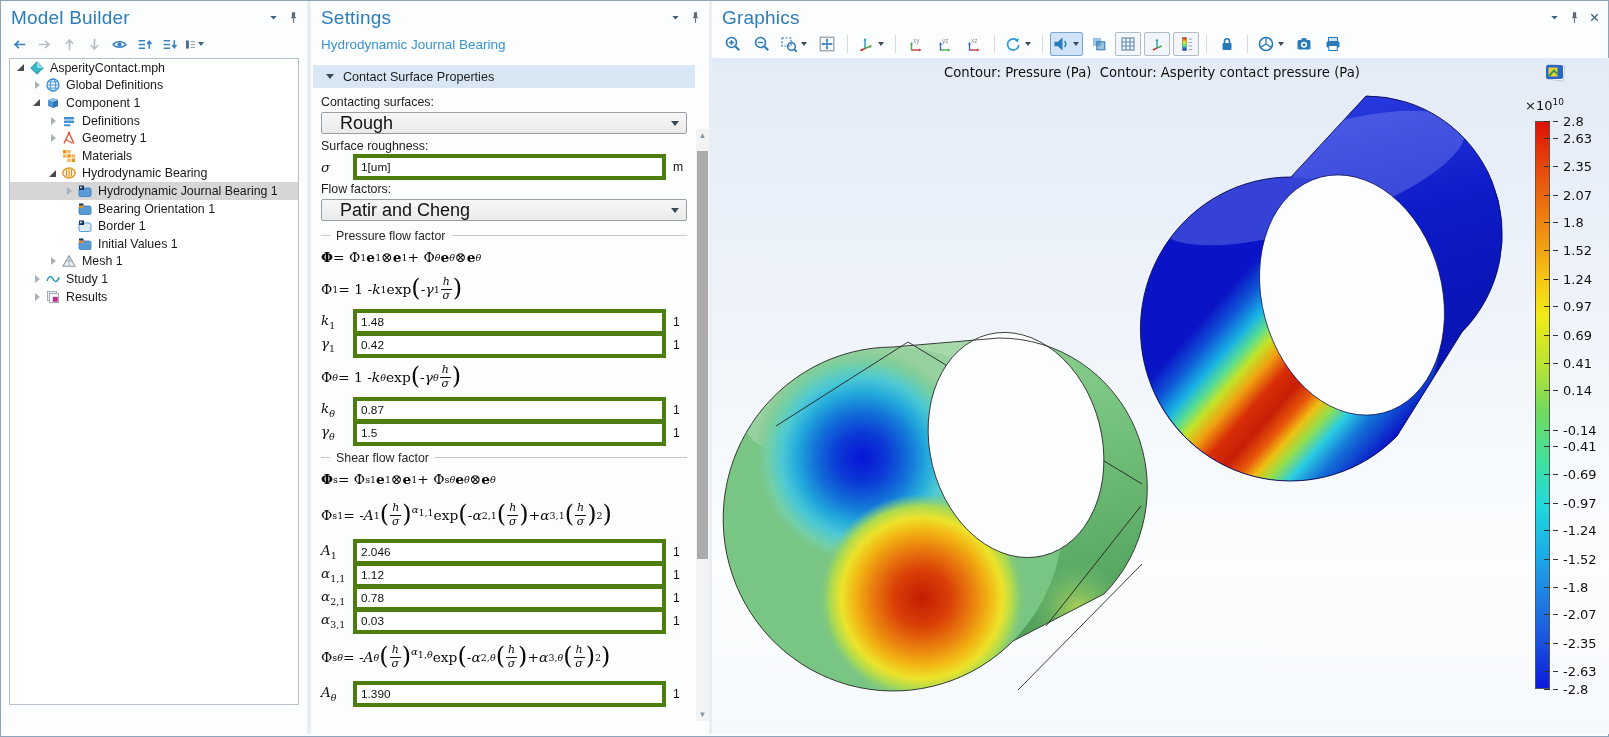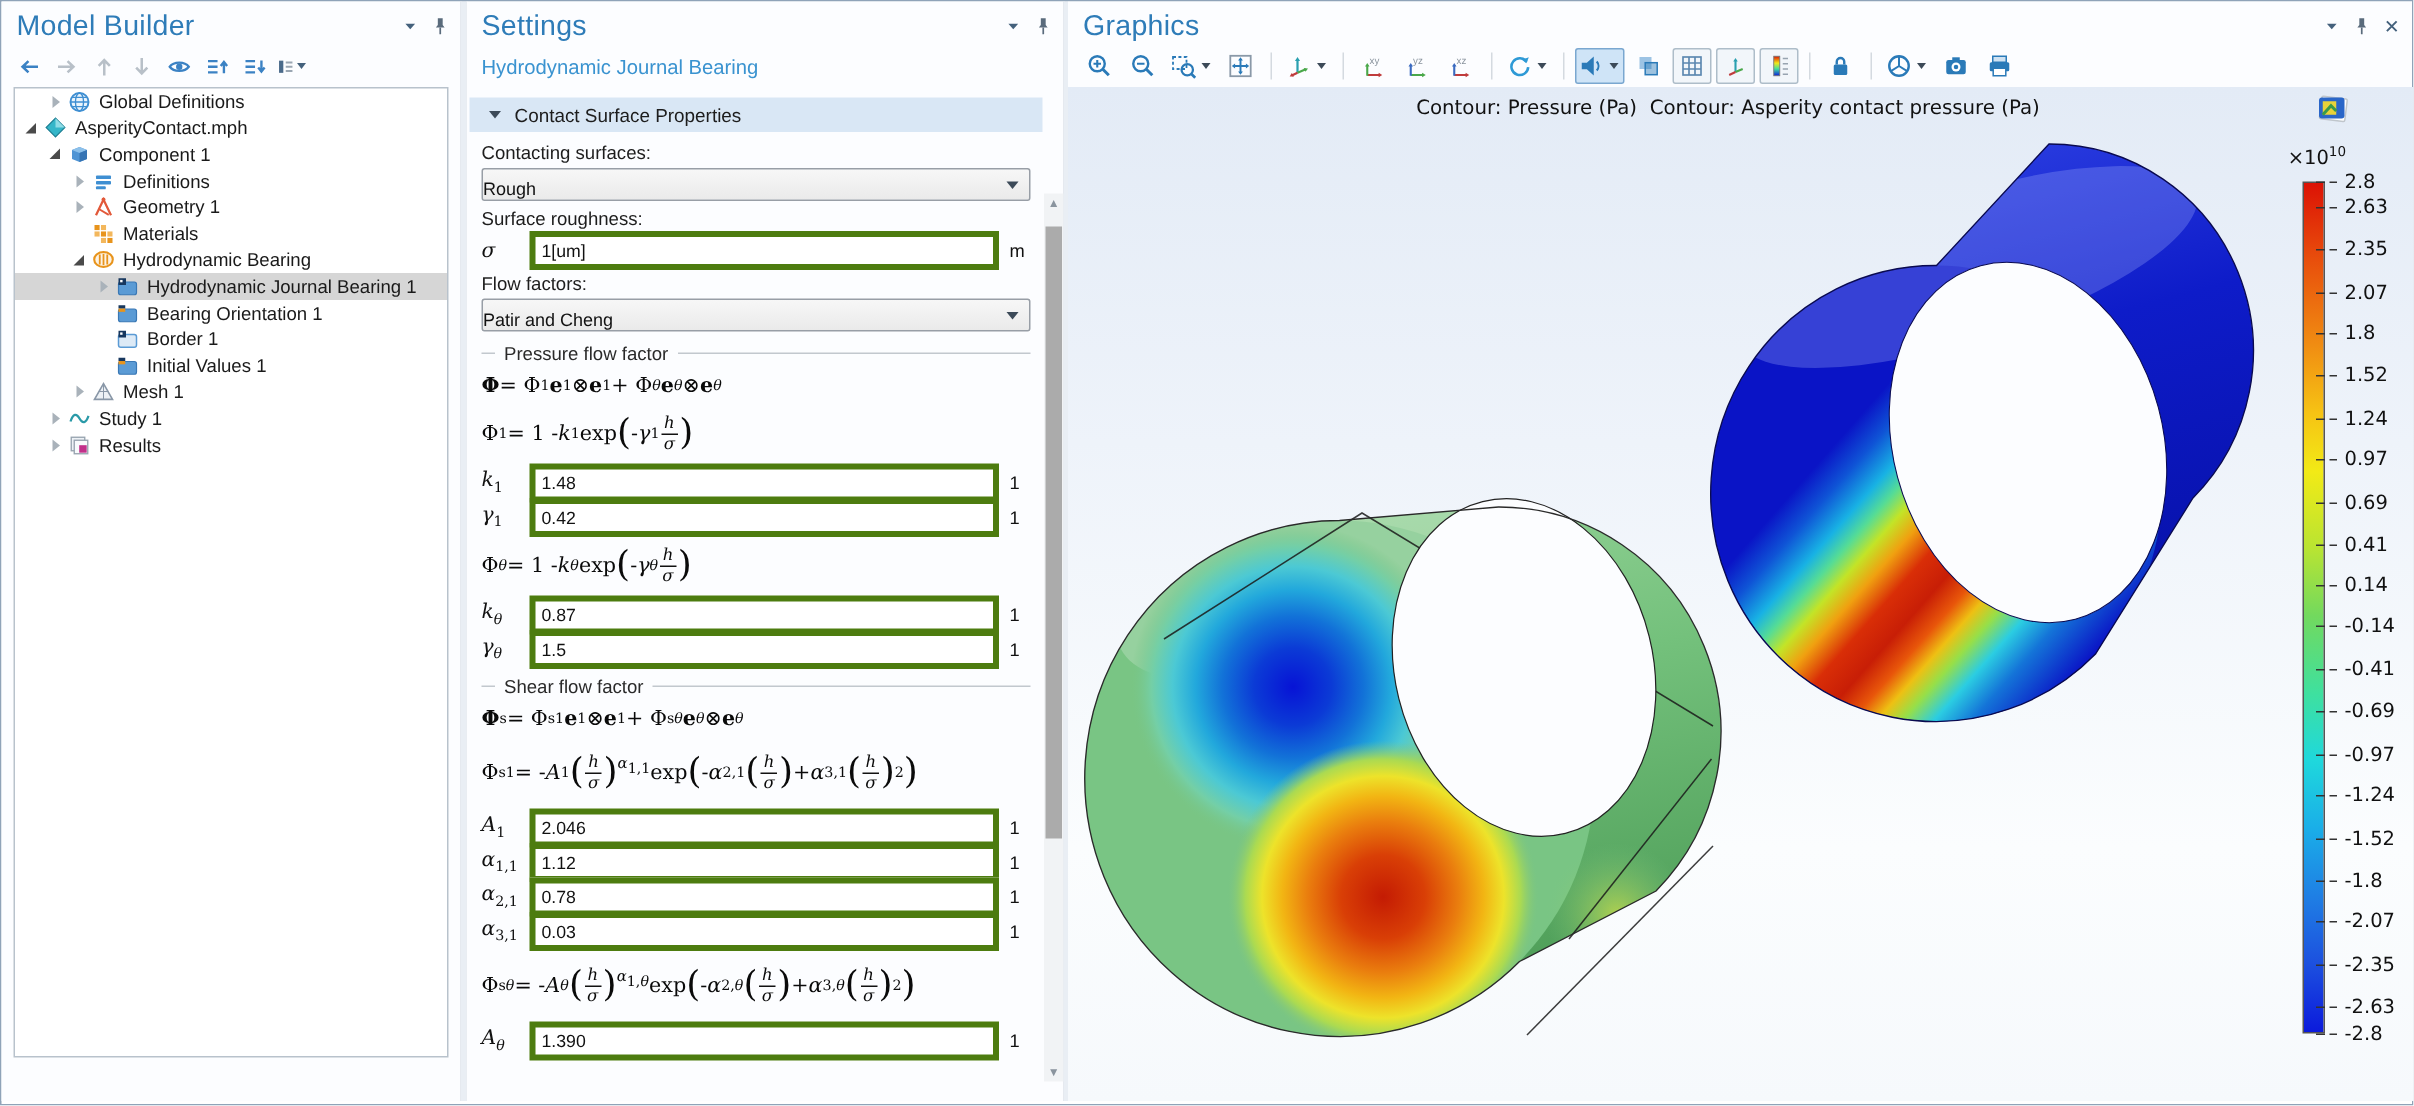--- a/index.html
+++ b/index.html
@@ -28,21 +28,21 @@
   .twisty.exp::before{content:"";position:absolute;left:1px;top:2px;border-bottom:7px solid #4a4a4a;border-left:7px solid transparent;}
   .ticon{width:16px;height:16px;flex:0 0 16px;margin-right:5px;}
   .ticon svg{width:16px;height:16px;display:block;}
   
   #st-subtitle{position:absolute;left:10px;top:36px;font-size:13.5px;color:#3a93d0;}
   #st-section{position:absolute;left:2px;top:64px;width:382px;height:23px;background:#d9e7f5;display:flex;align-items:center;font-size:12.6px;color:#1d1d1d;}
   #st-section .sarrow{width:0;height:0;border-top:5px solid #3c4a58;border-left:4px solid transparent;border-right:4px solid transparent;margin:0 9px 0 13px;}
   #st-form{position:absolute;left:0;top:89px;width:386px;height:633px;overflow:hidden;}
   .f-label{margin:5px 10px 1px;font-size:12.4px;color:#1d1d1d;height:15px;}
   .f-select{position:relative;height:20px;margin:2px 10px 3px;border:1px solid #989ea6;border-radius:2px;
-     background:linear-gradient(#f7f7f7,#eaeaea);display:flex;align-items:flex-end;padding-left:0;font-size:12px;color:#111;}
+     background:linear-gradient(#f7f7f7,#eaeaea);display:flex;align-items:flex-start;padding-left:18px;font-size:18px;color:#111;}
   .f-select .caret{position:absolute;right:7px;top:8px;border-top:5px solid #3c4a58;border-left:4px solid transparent;border-right:4px solid transparent;}
   .f-row{display:flex;align-items:center;height:21px;margin:2px 10px 2px;}
   .f-sym{width:32px;flex:0 0 32px;font-family:"DejaVu Serif",serif;font-size:13.5px;color:#111;}
   .f-sym sub{font-size:9.5px;}
   .f-input{flex:1;height:18px;border:4px solid #4d7c0f;background:#fff;display:flex;align-items:center;padding-left:4px;font-size:11.8px;color:#111;}
   .f-unit{width:14px;flex:0 0 14px;margin-left:7px;font-size:12.2px;color:#111;}
   .f-div{display:flex;align-items:center;margin:7px 10px 4px;font-size:12.4px;color:#2a2a2a;height:15px;}
   .f-div::before{content:"";width:9px;border-top:1px solid #c2c8ce;margin-right:6px;}
   .f-div::after{content:"";flex:1;border-top:1px solid #c2c8ce;margin-left:6px;}
   .eq{font-family:"DejaVu Serif",serif;font-size:13.8px;color:#0a0a0a;margin:4px 0 4px 10px;display:flex;align-items:center;white-space:nowrap;}
@@ -139,40 +139,40 @@
         </div>
         <div class="tbtn">
           <svg viewBox="0 0 16 16">
             <rect x="2.5" y="3" width="3.5" height="10" fill="#4a6a8a"></rect>
             <path d="M8 4.5 h5.5 M8 8 h5.5 M8 11.5 h5.5" stroke="#9aa6b2" stroke-width="1.5"></path>
           </svg>
           <span class="dd" style="border-top:4px solid #44617c;border-left:3.5px solid transparent;border-right:3.5px solid transparent;width:0;height:0;display:inline-block"></span>
         </div>
       </div>
     <div id="mb-treebox">
+        <div class="trow" style="padding-left: 6px;">
+          <span class="twisty exp"></span>
+          <span class="ticon">
+            <svg viewBox="0 0 16 16">
+              <rect x="3.6" y="3.6" width="8.8" height="8.8" transform="rotate(45 8 8)" fill="#35b6c9" stroke="#1d7f93" stroke-width="0.8"></rect>
+              <path d="M8 1.8 L14.2 8 L8 8 Z" fill="#8fdce6"></path>
+            </svg>
+          </span>
+          <span>AsperityContact.mph</span>
+        </div>
         <div class="trow" style="padding-left: 22px;">
           <span class="twisty col"></span>
           <span class="ticon">
             <svg viewBox="0 0 16 16">
               <circle cx="8" cy="8" r="6" fill="#eaf4fc" stroke="#3f8fd2" stroke-width="1.3"></circle>
               <ellipse cx="8" cy="8" rx="2.7" ry="6" fill="none" stroke="#3f8fd2" stroke-width="0.9"></ellipse>
               <path d="M2 8 h12 M3.2 4.9 h9.6 M3.2 11.1 h9.6" stroke="#3f8fd2" stroke-width="0.9" fill="none"></path>
             </svg>
           </span>
           <span>Global Definitions</span>
-        </div>
-        <div class="trow" style="padding-left: 6px;">
-          <span class="twisty exp"></span>
-          <span class="ticon">
-            <svg viewBox="0 0 16 16">
-              <rect x="3.6" y="3.6" width="8.8" height="8.8" transform="rotate(45 8 8)" fill="#35b6c9" stroke="#1d7f93" stroke-width="0.8"></rect>
-              <path d="M8 1.8 L14.2 8 L8 8 Z" fill="#8fdce6"></path>
-            </svg>
-          </span>
-          <span>AsperityContact.mph</span>
         </div>
         <div class="trow" style="padding-left: 22px;">
           <span class="twisty exp"></span>
           <span class="ticon">
             <svg viewBox="0 0 16 16">
               <path d="M3 5 L8 3 L13 5 L13 11 L8 13 L3 11 Z" fill="#4f94d4"></path>
               <path d="M3 5 L8 7 L13 5 L8 3 Z" fill="#8cc0ea"></path>
               <path d="M8 7 L13 5 L13 11 L8 13 Z" fill="#3574b4"></path>
             </svg>
           </span>
@@ -773,21 +773,21 @@
           <div class="ltick" style="left: 832px; top: 297.414px;">
             <span class="d1"></span>
             <span class="d2"></span>
             <span>0.41</span>
           </div>
           <div class="ltick" style="left: 832px; top: 324.8px;">
             <span class="d1"></span>
             <span class="d2"></span>
             <span>0.14</span>
           </div>
-          <div class="ltick" style="left: 832px; top: 351px;">
+          <div class="ltick" style="left: 832px; top: 364px;">
             <span class="d1"></span>
             <span class="d2"></span>
             <span>-0.14</span>
           </div>
           <div class="ltick" style="left: 832px; top: 380.586px;">
             <span class="d1"></span>
             <span class="d2"></span>
             <span>-0.41</span>
           </div>
           <div class="ltick" style="left: 832px; top: 408.986px;">

